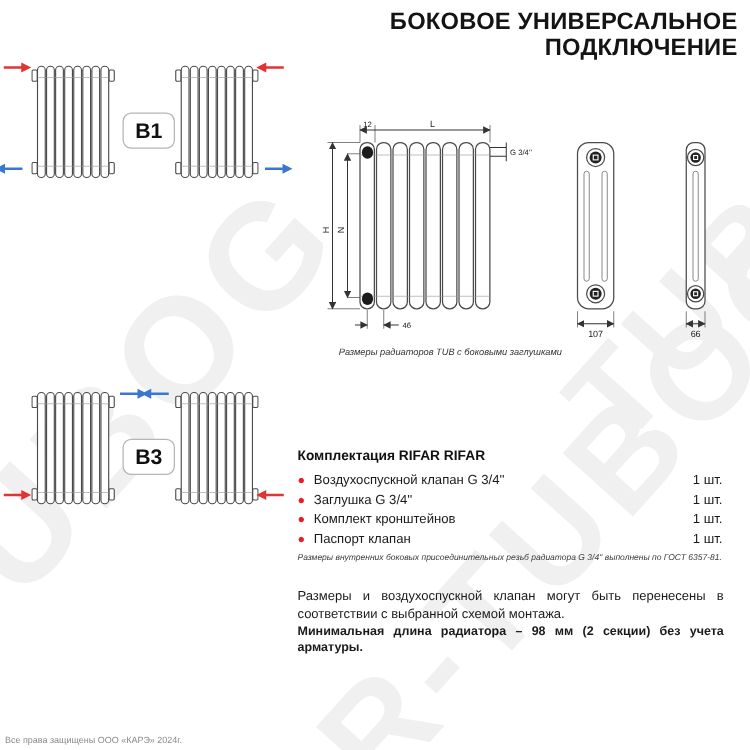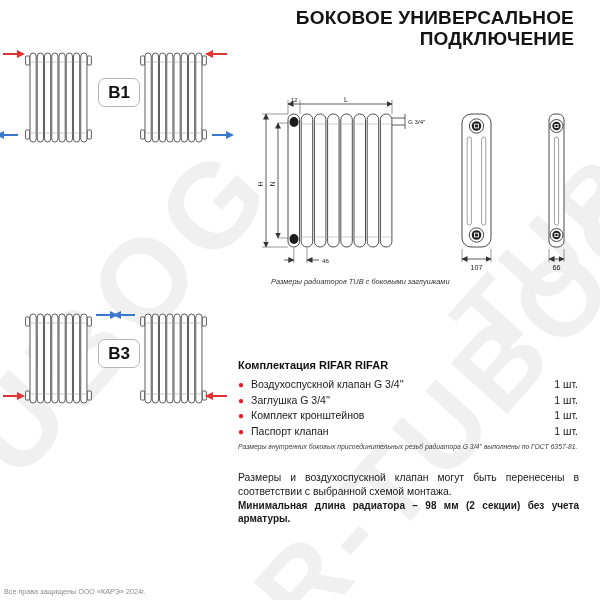--- a/index.html
+++ b/index.html
@@ -2,27 +2,27 @@
 <html style="--hred: #ed1c24; --wm: #f0f0f0;"><head>
 <meta charset="utf-8">
 <style>
   html,body{margin:0;padding:0;background:#fff;}
   .page{position:relative;width:600px;height:600px;background:#fff;overflow:hidden;
         font-family:"Liberation Sans",sans-serif;color:#1a1a1a;}
   
   .wm{position:absolute;font-weight:800;color:var(--wm,#f0f0f0);white-space:nowrap;
       letter-spacing:8px;transform:rotate(-48deg);transform-origin:left top;z-index:0;}
   
-  .title{position:absolute;top:7px;right:26px;width:310px;text-align:right;
+  .title{position:absolute;top:7px;right:10px;width:310px;text-align:right;
          font-size:19px;font-weight:800;line-height:1.13;color:#141414;z-index:2;
          letter-spacing:0.2px;}
   
   .scheme-row{position:absolute;left:0;width:240px;height:97px;z-index:2;}
   .rad{position:absolute;top:0;}
-  .scheme-label{position:absolute;left:98px;top:29px;width:40px;height:27px;
+  .scheme-label{position:absolute;left:98px;top:41px;width:40px;height:27px;
         background:#fff;border:1.2px solid #b5b5b5;border-radius:7px;
         display:flex;align-items:center;justify-content:center;
         font-size:17px;font-weight:800;color:#101010;}
   .arrow{position:absolute;width:15px;height:2.4px;background:currentColor;z-index:3;}
   .arrow::after{content:"";position:absolute;top:50%;margin-top:-4.5px;width:0;height:0;
         border-top:4.5px solid transparent;border-bottom:4.5px solid transparent;}
   .arrow.right::after{right:-7px;border-left:8px solid currentColor;}
   .arrow.left::after{left:-7px;border-right:8px solid currentColor;}
   
   .tech{position:absolute;z-index:1;}

